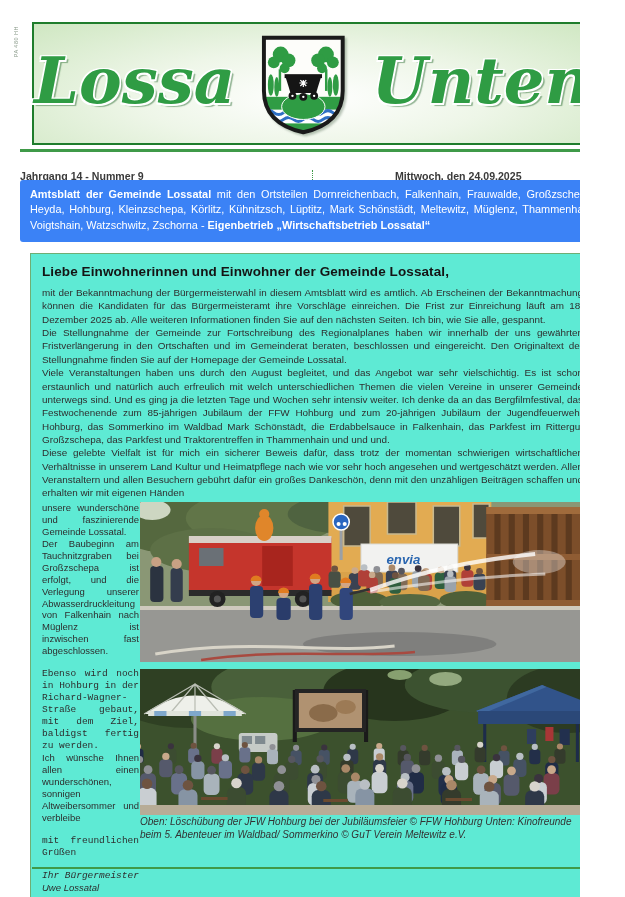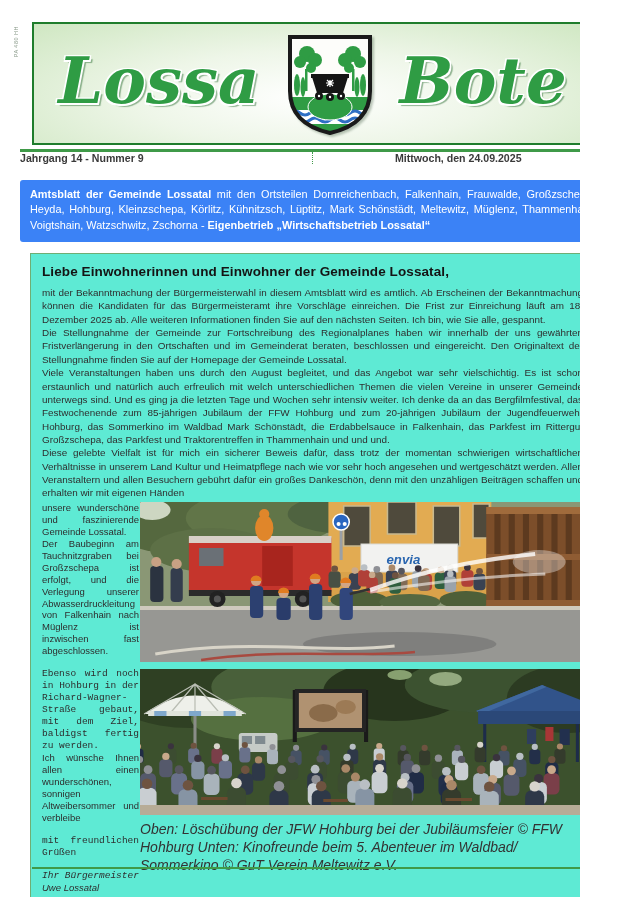--- a/index.html
+++ b/index.html
@@ -16,21 +16,21 @@
             background:radial-gradient(ellipse 75% 95% at 50% 62%, #ffffff 0%, #eef6e8 42%, #cbe5bd 100%);
             display:flex;align-items:center;justify-content:center;gap:24px;}
   .mast-title{font-family:"DejaVu Serif",serif;font-style:italic;font-weight:bold;
             font-size:64px;line-height:1;color:#2f9c44;padding-bottom:6px;
             text-shadow:-1.5px -1.5px 0 #fff,1.5px -1.5px 0 #fff,-1.5px 1.5px 0 #fff,1.5px 1.5px 0 #fff,
                         3px 3px 1px rgba(24,96,34,.45);}
   .crest{width:92px;height:104px;margin-top:2px;filter:drop-shadow(2px 2px 1px rgba(60,90,60,.35));}
 
   
   .info-bar{position:absolute;left:20px;top:149px;width:585px;border-top:3px solid #3f9a48;
-            display:flex;align-items:center;padding-top:0;font-size:10.6px;color:#3a3a3a;}
+            display:flex;align-items:center;padding-top:18px;font-size:10.6px;color:#3a3a3a;}
   .info-bar .cell{flex:1;}
   .info-bar .left{text-align:left;font-weight:bold;}
   .info-bar .center{text-align:center;font-weight:bold;}
   .info-bar .right{text-align:right;}
   .info-bar .right b{font-weight:bold;}
   .info-sep{width:0;border-left:1px dotted #3f9a48;align-self:stretch;}
 
   
   .district-banner{position:absolute;left:20px;top:180px;width:585px;box-sizing:border-box;
             background:#3b82f6;color:#fff;border-radius:3px;padding:7px 10px 9px;
@@ -45,21 +45,21 @@
   .columns{display:flex;gap:1px;margin-top:2px;}
   .left-col{flex:0 0 97px;font-size:9.5px;line-height:1.26;text-align:justify;color:#2e2e2e;
             overflow-wrap:break-word;hyphens:auto;}
   .left-col p{margin:0;}
   .left-col p.gap{margin-top:11px;font-family:Liberation Mono, monospace;}
   .italic{font-style:italic;}
   .photos{flex:1;margin:0;display:flex;flex-direction:column;min-width:0;}
   .photos svg{display:block;width:100%;}
   .photo-top{height:160px;}
   .photo-bottom{height:146px;margin-top:7px;}
-  .photos figcaption{font-size:14px;font-style:italic;color:#333;line-height:1.3;margin-top:5px;}
+  .photos figcaption{font-size:10px;font-style:italic;color:#333;line-height:1.3;}
 
   
   .bottom-rule{position:absolute;left:32px;top:867px;width:561px;height:2px;background:#3f9a48;}
 </style>
 </head>
 <body>
 
 <div class="page">
 
   <div class="edge-code">PA 480 HH</div>
@@ -102,21 +102,21 @@
             <circle cx="45" cy="64" r="4"></circle>
             <circle cx="56" cy="63" r="4"></circle>
         </g>
         <circle cx="34" cy="63" r="1.2" fill="#fff"></circle>
           <circle cx="45" cy="64" r="1.2" fill="#fff"></circle>
           <circle cx="56" cy="63" r="1.2" fill="#fff"></circle>
         <path d="M45,47 l0,7 M41,50 l8,0 M42,47 l6,6 M48,47 l-6,6" stroke="#fff" stroke-width="1.2"></path>
       </g>
       <path d="M5,4 H85 V58 Q85,91 45,100 Q5,91 5,58 Z" fill="none" stroke="#1a1a1a" stroke-width="4"></path>
     </svg>
-    <span class="mast-title">Bote</span>
+    <span class="mast-title">Unten</span>
   </header>
 
   <div class="info-bar">
     <span class="cell left">Jahrgang 14 - Nummer 9</span>
     <span class="info-sep"></span>
     <span class="cell center">Mittwoch, den 24.09.2025</span>
     <span class="info-sep"></span>
   </div>
 
   <div class="district-banner"><b>Amtsblatt der Gemeinde Lossatal</b><span> mit den Ortsteilen Dornreichenbach, Falkenhain, Frauwalde, Großzschepa, Heyda, Hohburg, Kleinzschepa, Körlitz, Kühnitzsch, Lüptitz, Mark Schönstädt, Meltewitz, Müglenz, Thammenhain, Voigtshain, Watzschwitz, Zschorna - </span><b>Eigenbetrieb „Wirtschaftsbetrieb Lossatal“</b></div>

